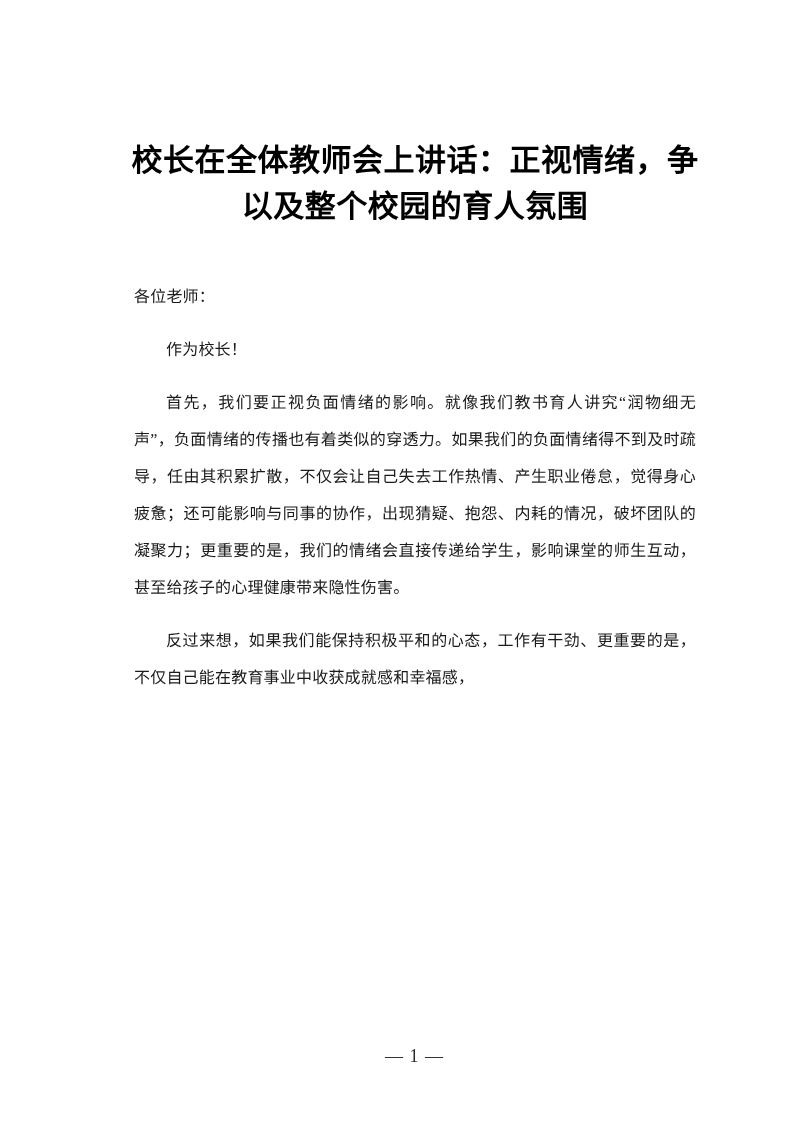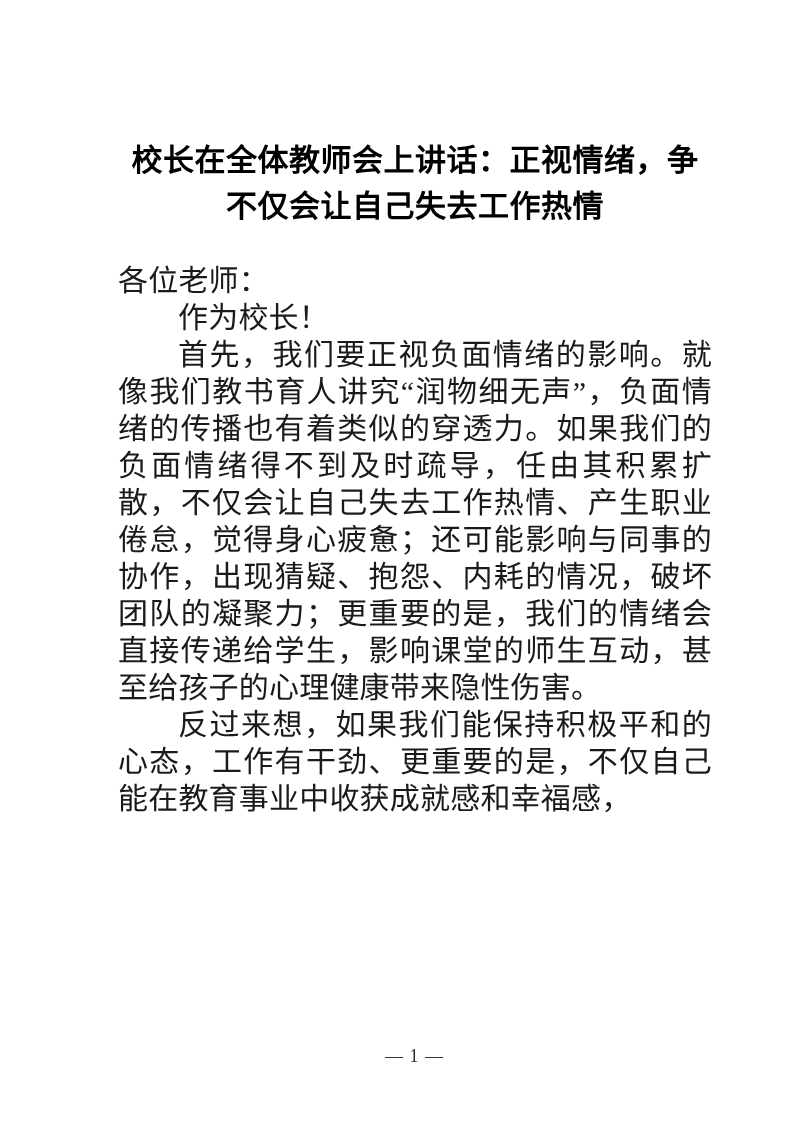--- a/index.html
+++ b/index.html
@@ -43,25 +43,25 @@
     width: 594px;
     font-family: "Liberation Serif", "DejaVu Serif", serif;
     font-size: 23.5px;
     line-height: 37px;
     color: #1a1a1a;
     text-align: justify;
     text-justify: inter-character;
   }
 
   .para {
-    margin: 0;
+    margin: 16px;
     text-align: justify;
     text-justify: inter-character;
     text-indent: 2em;
-    font-size: 30px;
+    font-size: 16px;
     line-height: 37px;
     letter-spacing: 0.2px;
   }
 
   .para.no-indent {
     text-indent: 0;
   }
 
   
   .para.clipped {
@@ -79,21 +79,21 @@
     font-size: 18px;
     color: #2b2b2b;
     letter-spacing: 1px;
   }
 </style>
 </head>
 <body>
 
 <div class="page">
 
-  <div class="doc-title"><span>校长在全体教师会上讲话：正视情绪，争</span><br><span>不仅会让自己失去工作热情</span></div>
+  <div class="doc-title"><span>校长在全体教师会上讲话：正视情绪，争</span><br><span>以及整个校园的育人氛围</span></div>
 
   <div class="doc-body">
     <p class="para no-indent">各位老师：</p>
     <p class="para">作为校长！</p>
     <p class="para">首先，我们要正视负面情绪的影响。就像我们教书育人讲究“润物细无声”，负面情绪的传播也有着类似的穿透力。如果我们的负面情绪得不到及时疏导，任由其积累扩散，不仅会让自己失去工作热情、产生职业倦怠，觉得身心疲惫；还可能影响与同事的协作，出现猜疑、抱怨、内耗的情况，破坏团队的凝聚力；更重要的是，我们的情绪会直接传递给学生，影响课堂的师生互动，甚至给孩子的心理健康带来隐性伤害。</p>
     <p class="para clipped">反过来想，如果我们能保持积极平和的心态，工作有干劲、更重要的是，不仅自己能在教育事业中收获成就感和幸福感，</p>
   </div>
 
   <div class="page-footer">— 1 —</div>
 

